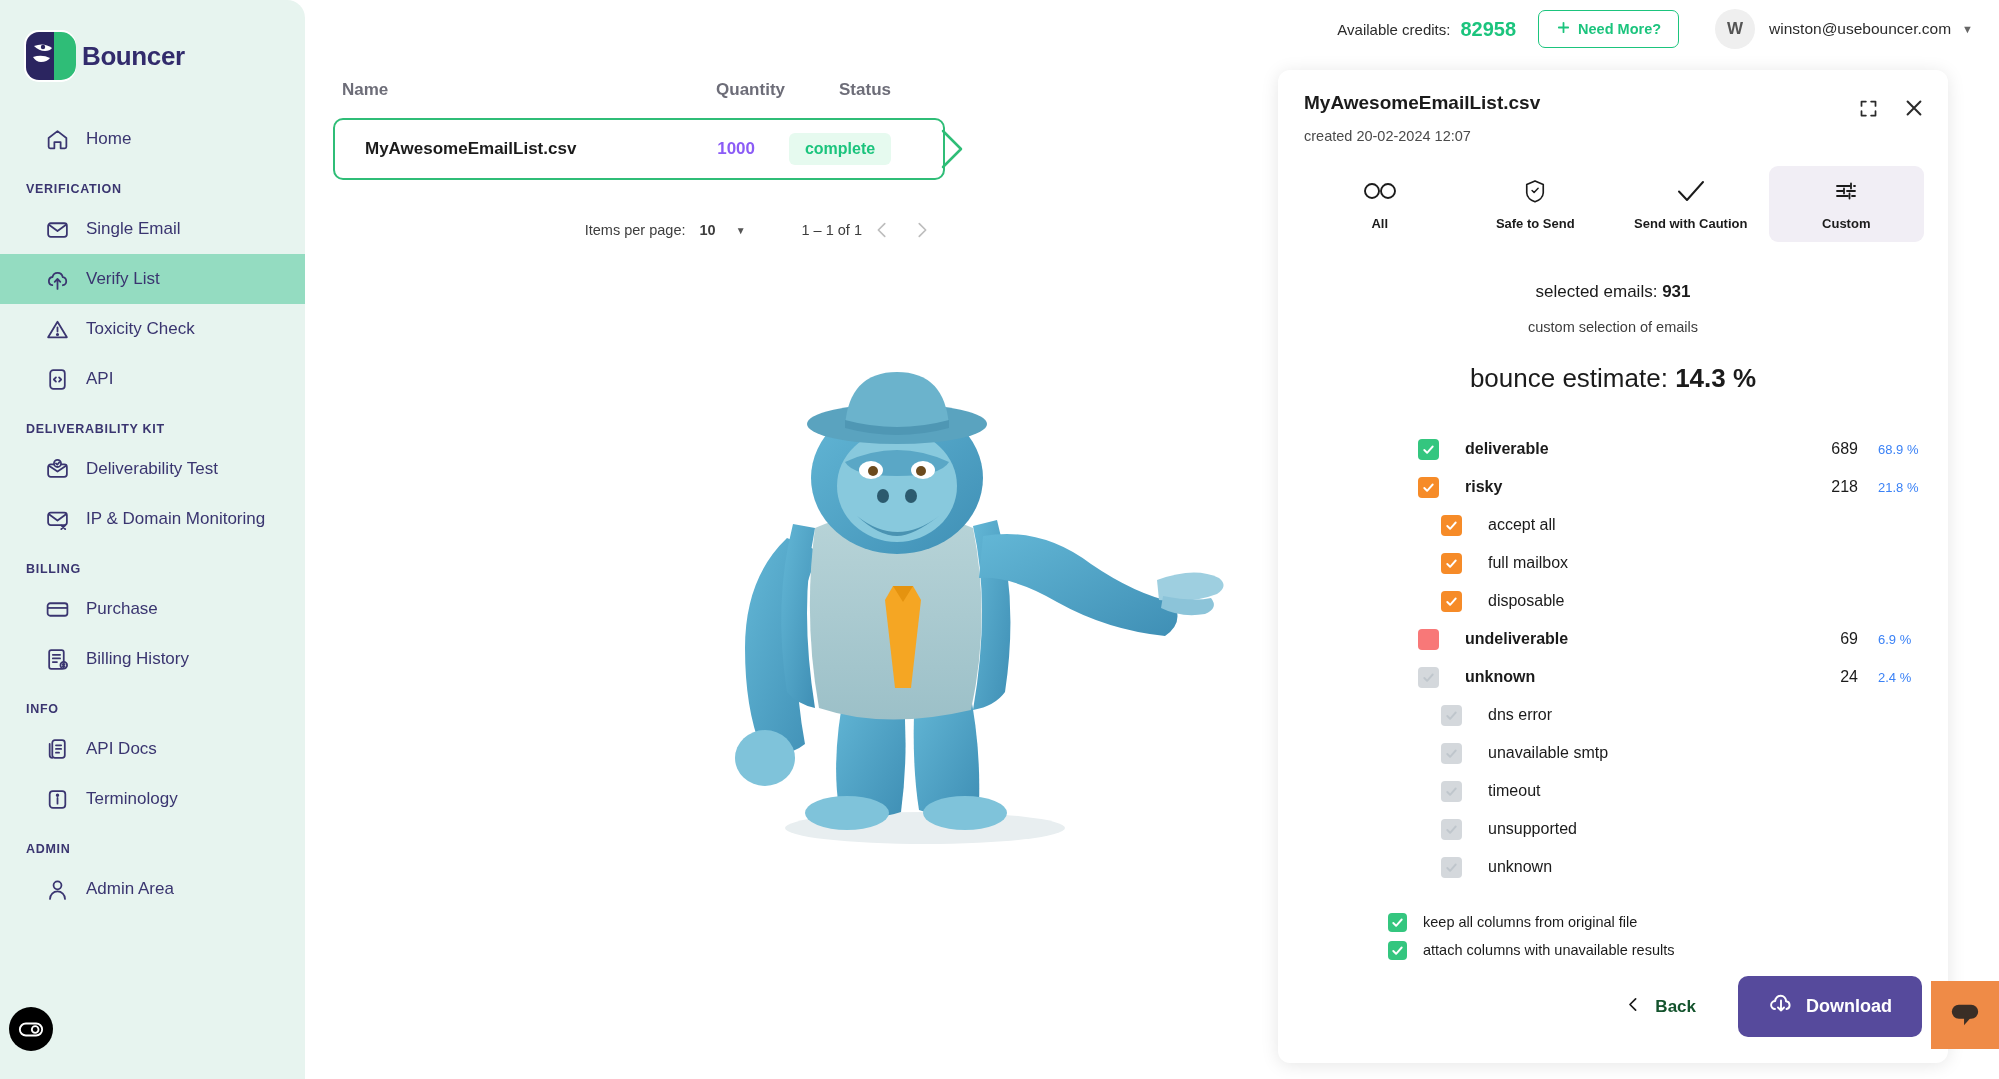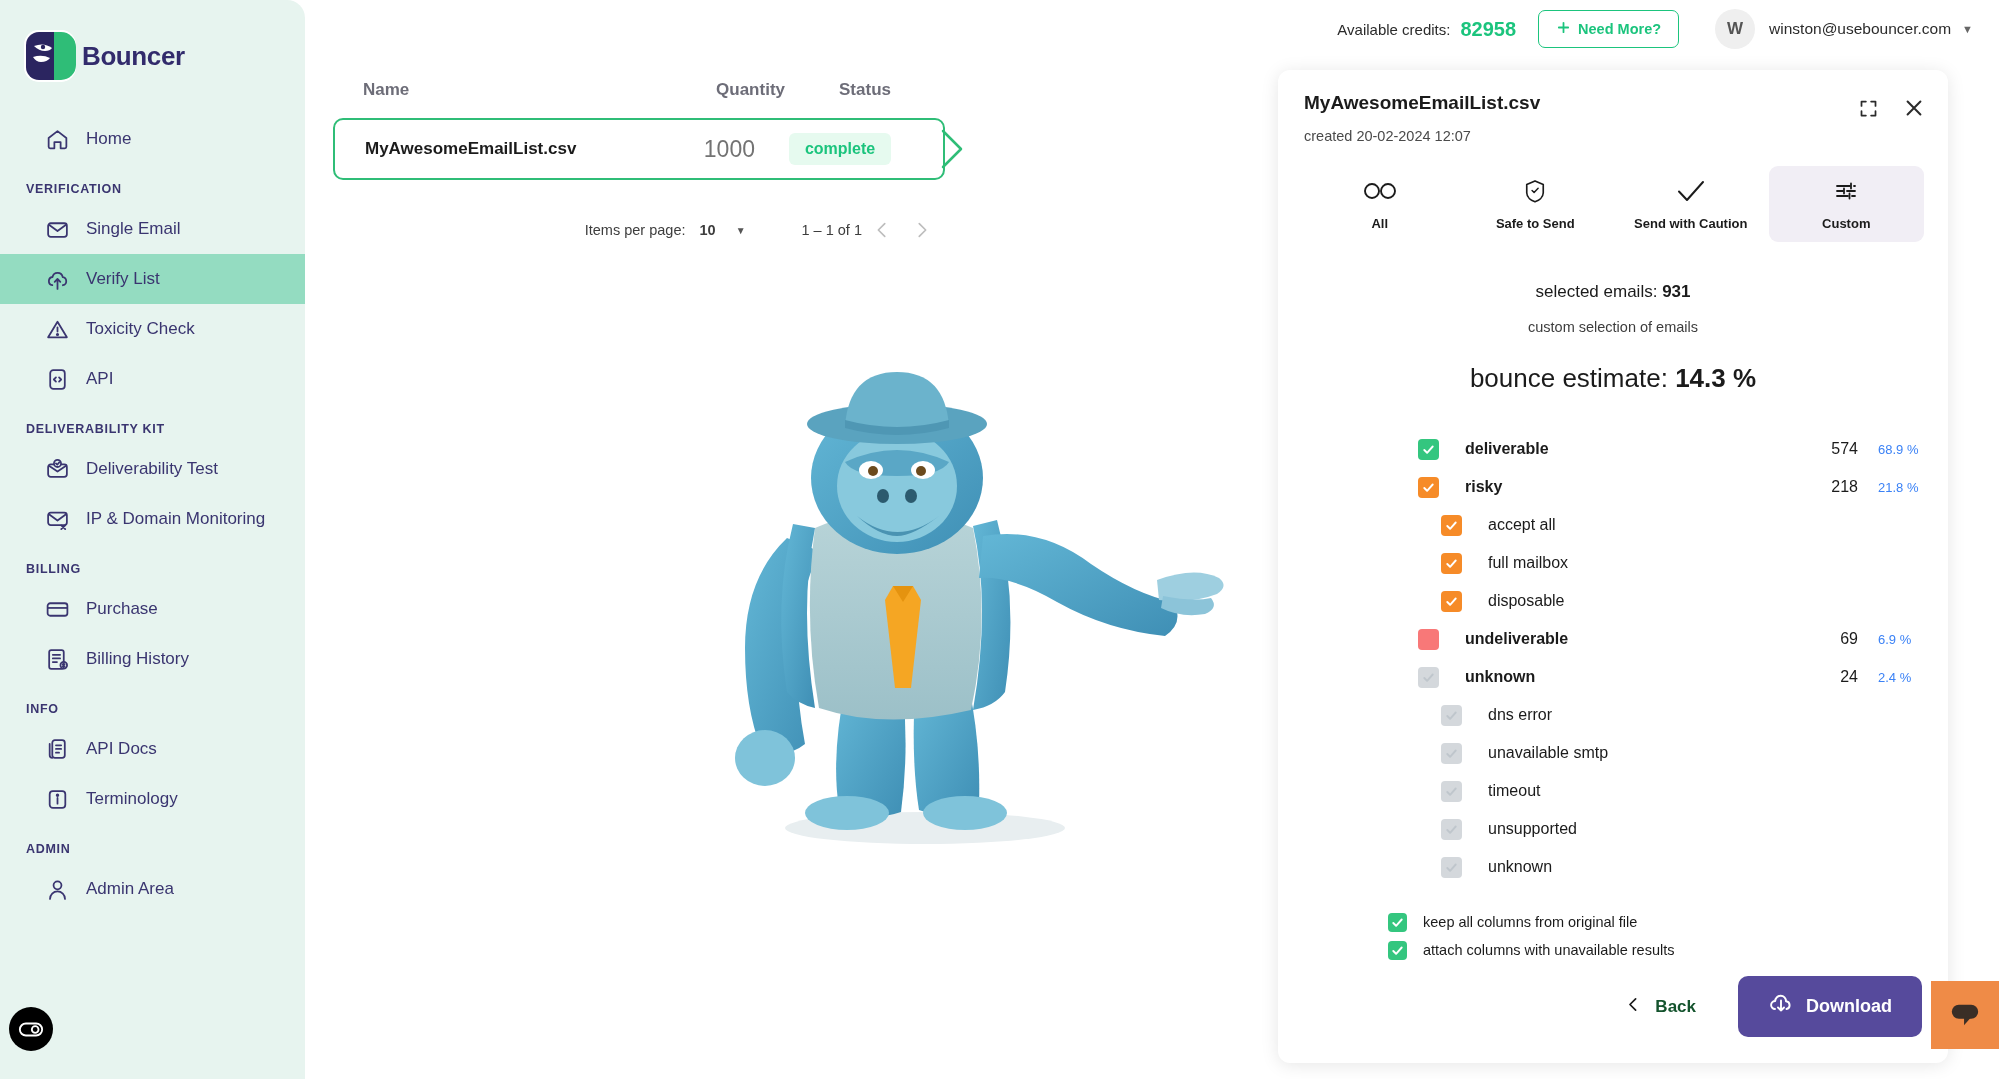--- a/index.html
+++ b/index.html
@@ -67,33 +67,33 @@
     background: #efefef; color: #555; font-size: 17px; font-weight: bold;
     display: flex; align-items: center; justify-content: center;
     margin-left: 36px;
   }
   .user-email { font-size: 15.5px; color: #2b2b2b; margin-left: 14px; }
   .caret { margin-left: 11px; color: #666; font-size: 11px; }
 
   
   .list-pane { position: absolute; left: 0; top: 58px; width: 667px; height: 1021px; }
   .list-head { display: flex; padding: 22px 0 0 0; font-size: 17px; font-weight: bold; color: #6d6d78; }
-  .col-name { width: 340px; padding-left: 58px; }
+  .col-name { width: 340px; padding-left: 37px; }
   .col-qty  { width: 140px; text-align: right; }
   .col-status { width: 160px; text-align: center; }
 
   .row-wrap { position: relative; margin: 18px 0 0 28px; width: 612px; height: 62px; }
   .row {
     position: absolute; inset: 0;
     border: 2px solid #2fbd77; border-radius: 10px;
     background: #fff; display: flex; align-items: center;
     cursor: pointer;
   }
   .row .cell-name { width: 310px; padding-left: 30px; font-size: 17px; font-weight: bold; color: #1b1b1b; }
-  .row .cell-qty { width: 110px; text-align: right; font-size: 23px; font-weight: normal; color: #737373; }
+  .row .cell-qty { width: 110px; text-align: right; font-size: 17px; font-weight: bold; color: #8b5cf6; }
   .row .cell-status { width: 170px; display: flex; justify-content: center; }
   .badge { background: #e6faef; color: #1bc47d; font-weight: bold; font-size: 16px; padding: 7px 16px; border-radius: 6px; }
   .row-arrow {
     position: absolute; left: 608px; top: 11px; width: 40px; height: 40px;
     pointer-events: none;
   }
 
   .pager { display: flex; align-items: center; justify-content: flex-end; gap: 0; margin: 30px 30px 0 0; font-size: 14.5px; color: #3d3d3d; }
   .pager-label { margin-right: 14px; }
   .pager-select { display: flex; align-items: center; gap: 20px; font-weight: bold; cursor: pointer; }
@@ -518,21 +518,21 @@
 
       <div class="cat-list">
 
         <div class="cat-row">
           <span class="cb green">
             <svg viewBox="0 0 16 16" fill="none" stroke="#fff" stroke-width="2" stroke-linecap="round" stroke-linejoin="round">
                 <path d="M3.5 8.5 6.5 11.5 12.5 4.8"></path>
               </svg>
           </span>
           <span class="cat-label bold">deliverable</span>
-          <span class="cat-count">574</span>
+          <span class="cat-count">689</span>
           <span class="cat-pct">68.9 %</span>
         </div>
 
         <div class="cat-row">
           <span class="cb orange">
             <svg viewBox="0 0 16 16" fill="none" stroke="#fff" stroke-width="2" stroke-linecap="round" stroke-linejoin="round">
                 <path d="M3.5 8.5 6.5 11.5 12.5 4.8"></path>
               </svg>
           </span>
           <span class="cat-label bold">risky</span>

